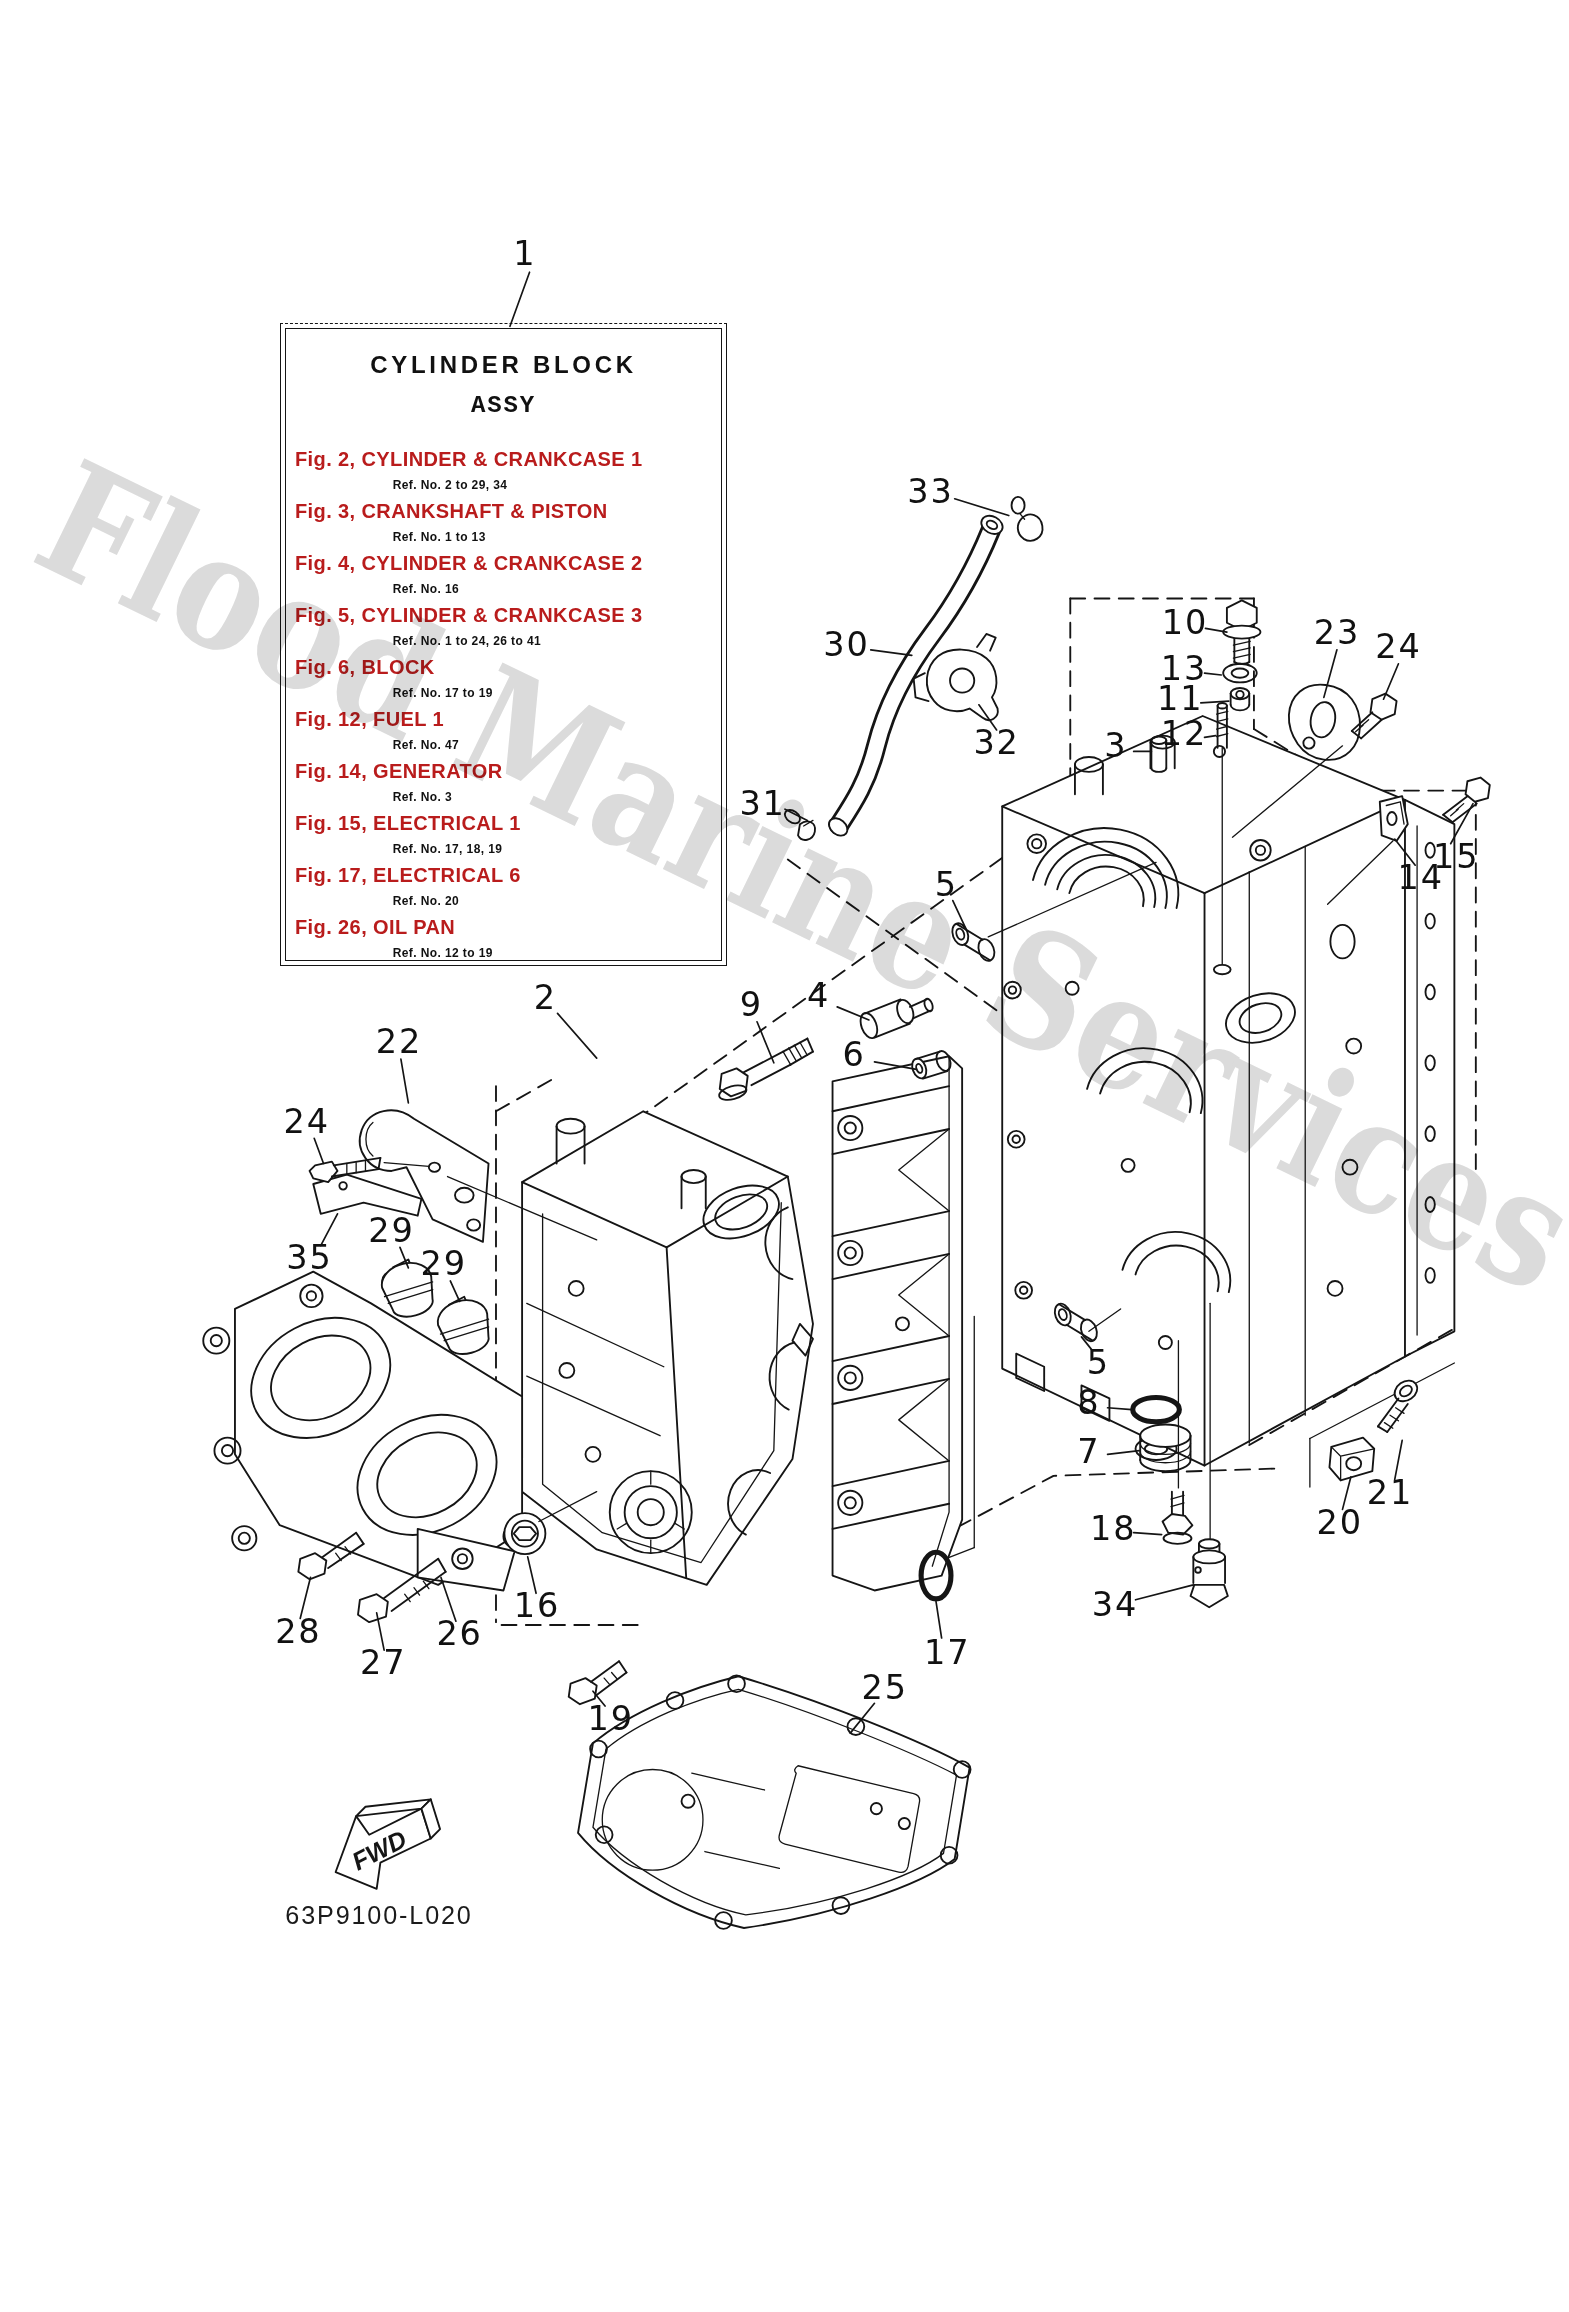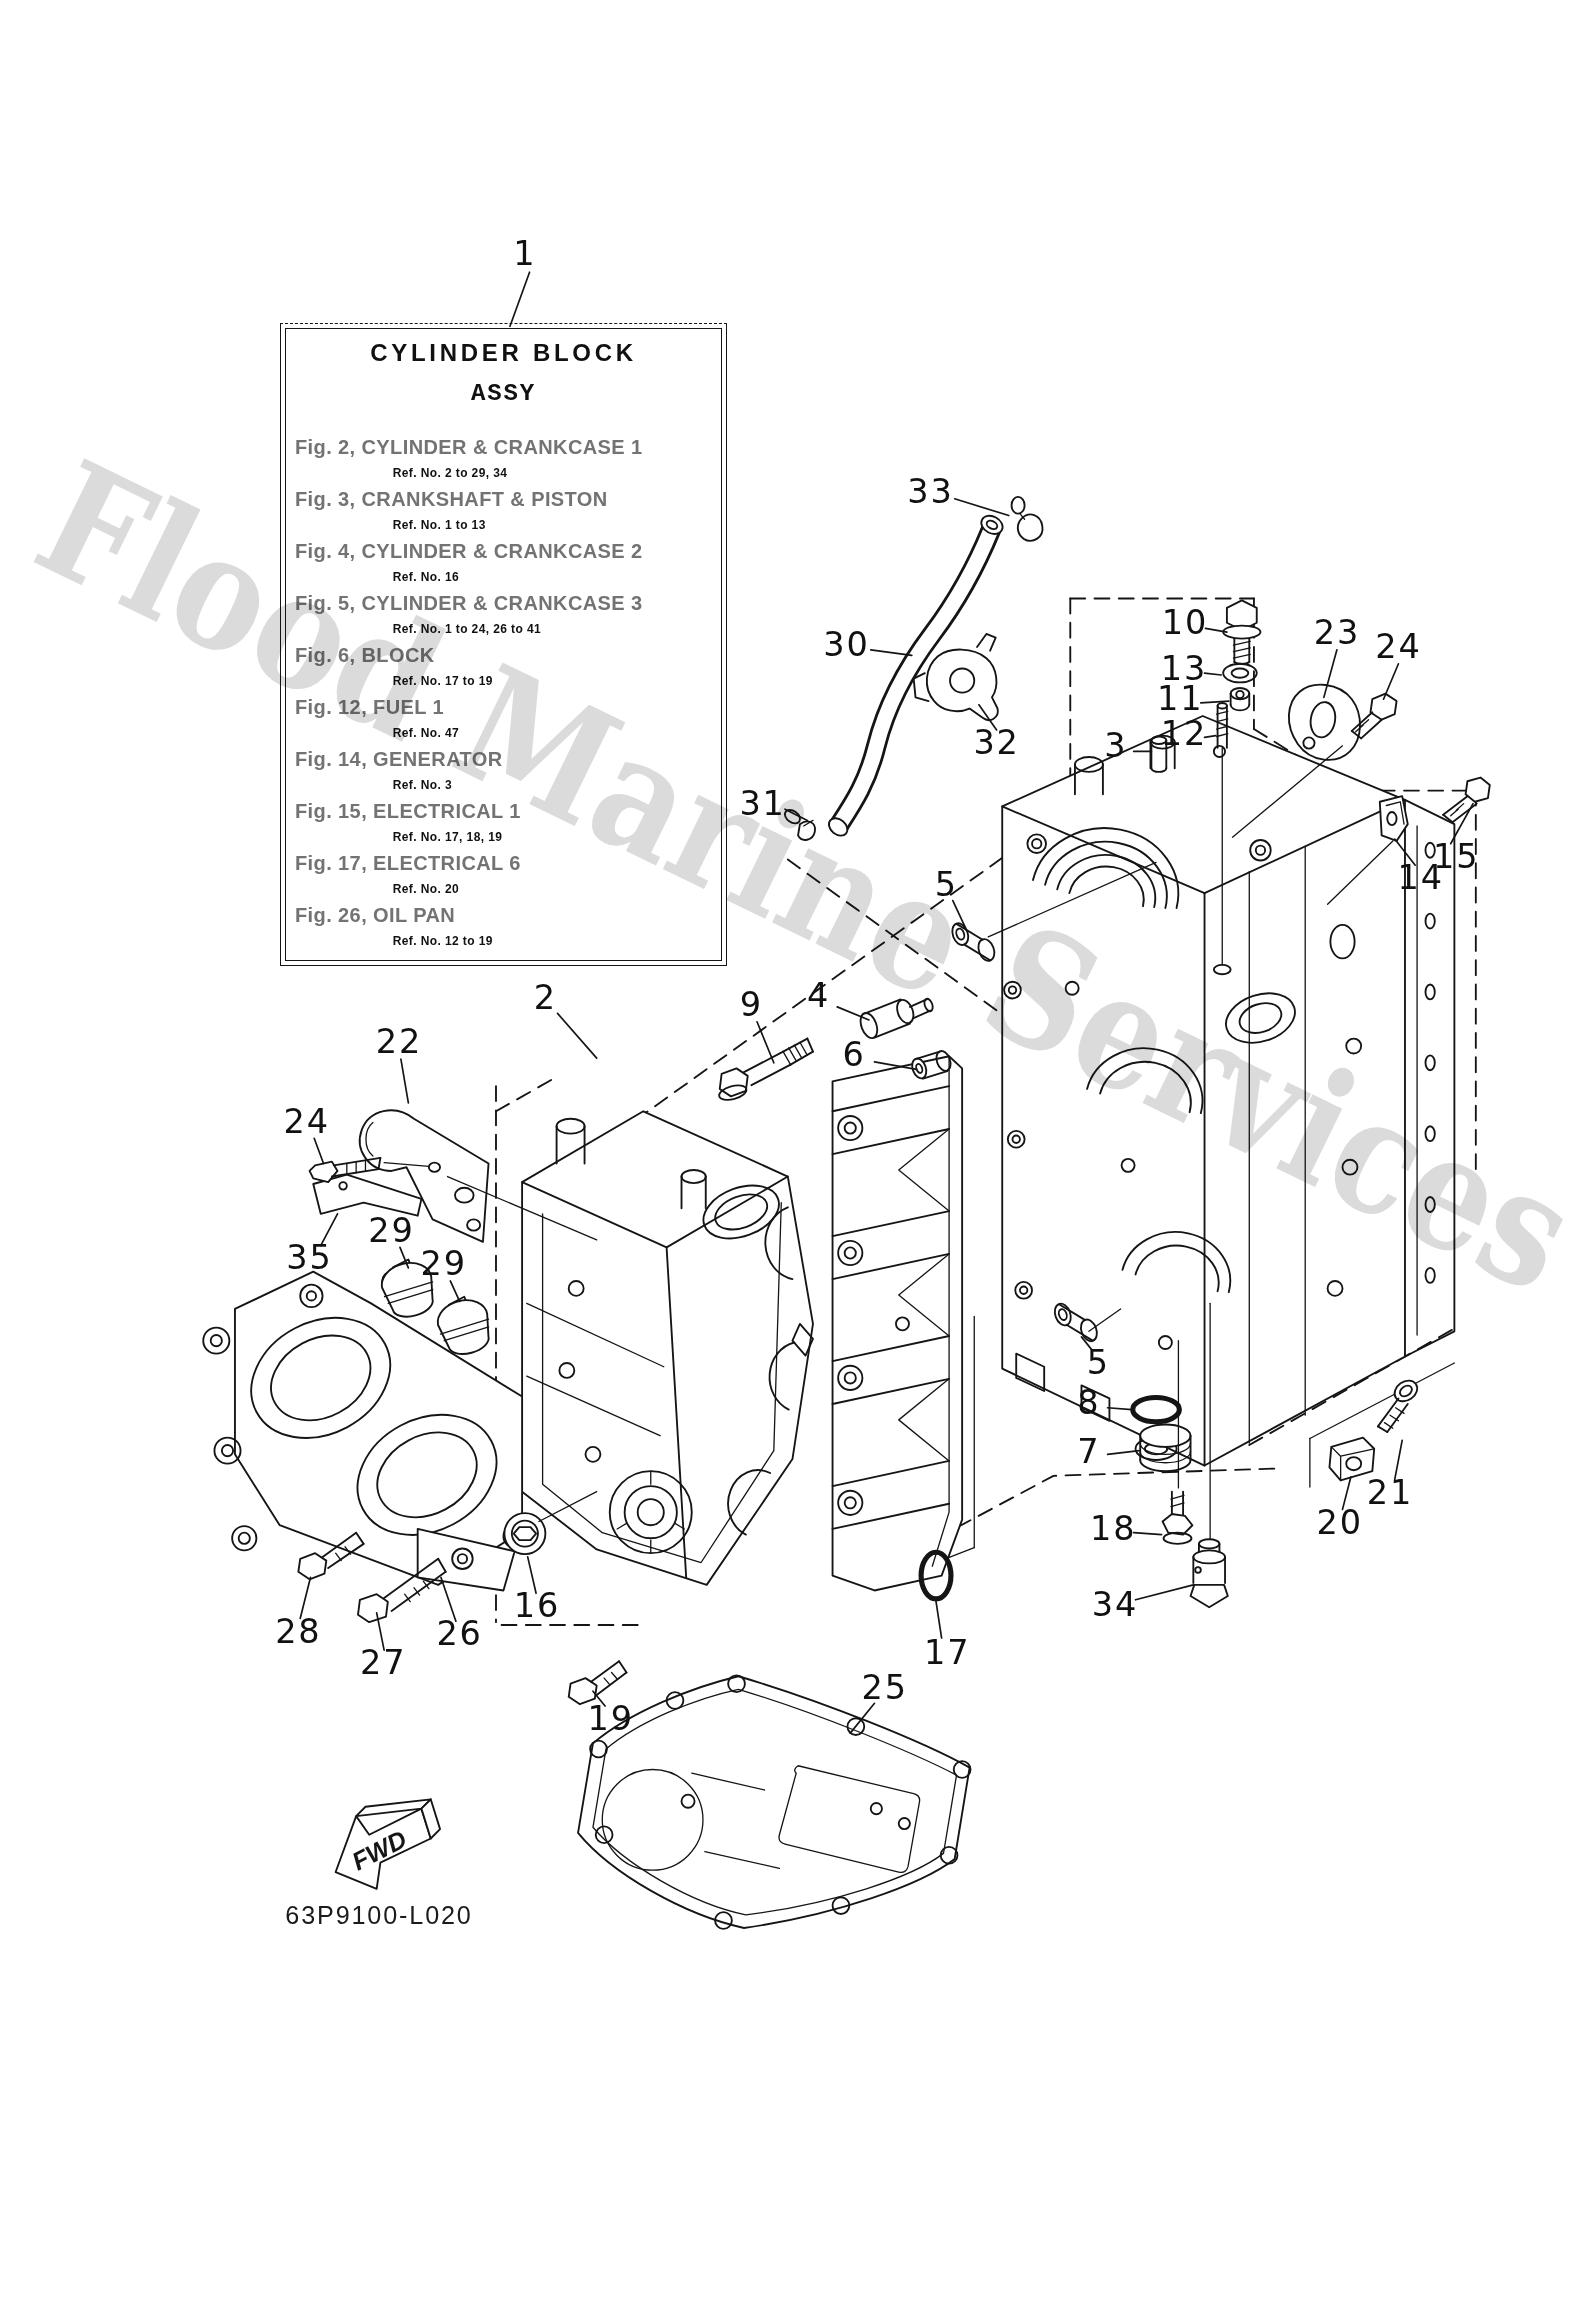--- a/index.html
+++ b/index.html
@@ -2,25 +2,25 @@
 <html style="font-size:15px"><head>
 <meta charset="utf-8">
 <style>
   html,body{margin:0;padding:0;background:#ffffff;}
   .page{position:relative;width:1570px;height:2313px;background:#fff;overflow:hidden;
         font-family:"Liberation Sans",sans-serif;}
   
   .titlebox{position:absolute;left:280px;top:323px;width:447px;height:643px;
             border:1.9px solid #151515;border-top:1.9px dashed #151515;box-sizing:border-box;}
   .tb-inner{position:absolute;left:3.7px;top:3.7px;right:3.7px;bottom:3.7px;
-            border:1.9px solid #151515;padding-top:5px;box-sizing:border-box;}
+            border:1.9px solid #151515;padding-top:17px;box-sizing:border-box;}
   .tb-title{text-align:center;font-size:24px;font-weight:bold;color:#111;
             letter-spacing:3.7px;margin-top:5.6px;white-space:nowrap;}
   .tb-assy{margin-top:13px;margin-bottom:27px;letter-spacing:1.9px;font-family:Liberation Mono, monospace;}
-  .tb-fig{font-size:20px;font-weight:bold;color:#737373;line-height:26px;
+  .tb-fig{font-size:20px;font-weight:bold;color:#b91c1c;line-height:26px;
           padding-left:9.3px;white-space:nowrap;letter-spacing:0.4px;}
   .tb-ref{font-size:12px;font-weight:bold;color:#111;line-height:26px;
           padding-left:107px;white-space:nowrap;letter-spacing:0.4px;}
   svg.draw{position:absolute;left:0;top:0;}
   svg.draw path,svg.draw line,svg.draw ellipse,svg.draw circle,
   svg.draw polygon,svg.draw polyline,svg.draw rect{
       stroke:#151515;fill:none;stroke-width:2;stroke-linecap:round;stroke-linejoin:round;}
   svg.draw .fw{fill:#ffffff;}
   svg.draw .thin{stroke-width:1.4;}
   svg.draw .ldr{stroke-width:1.8;}

